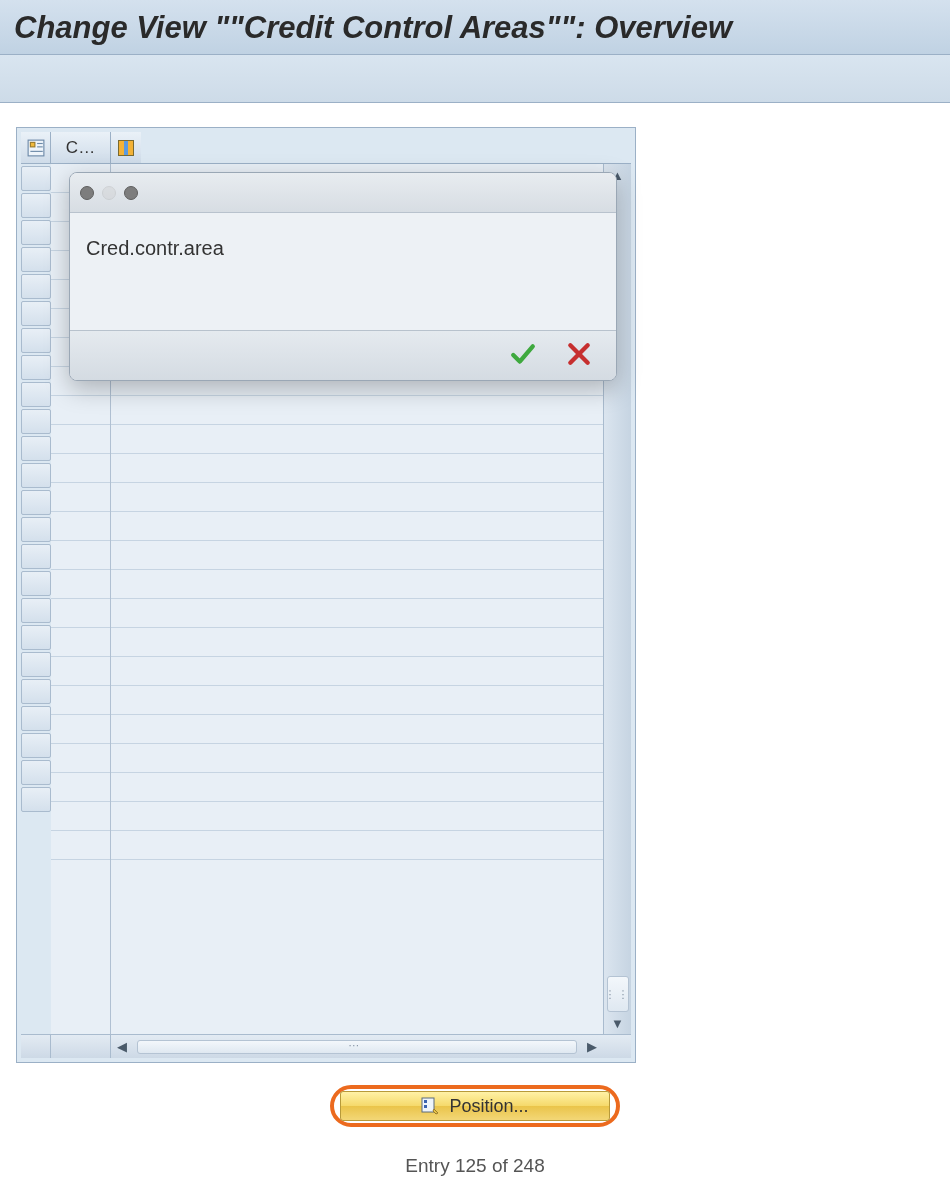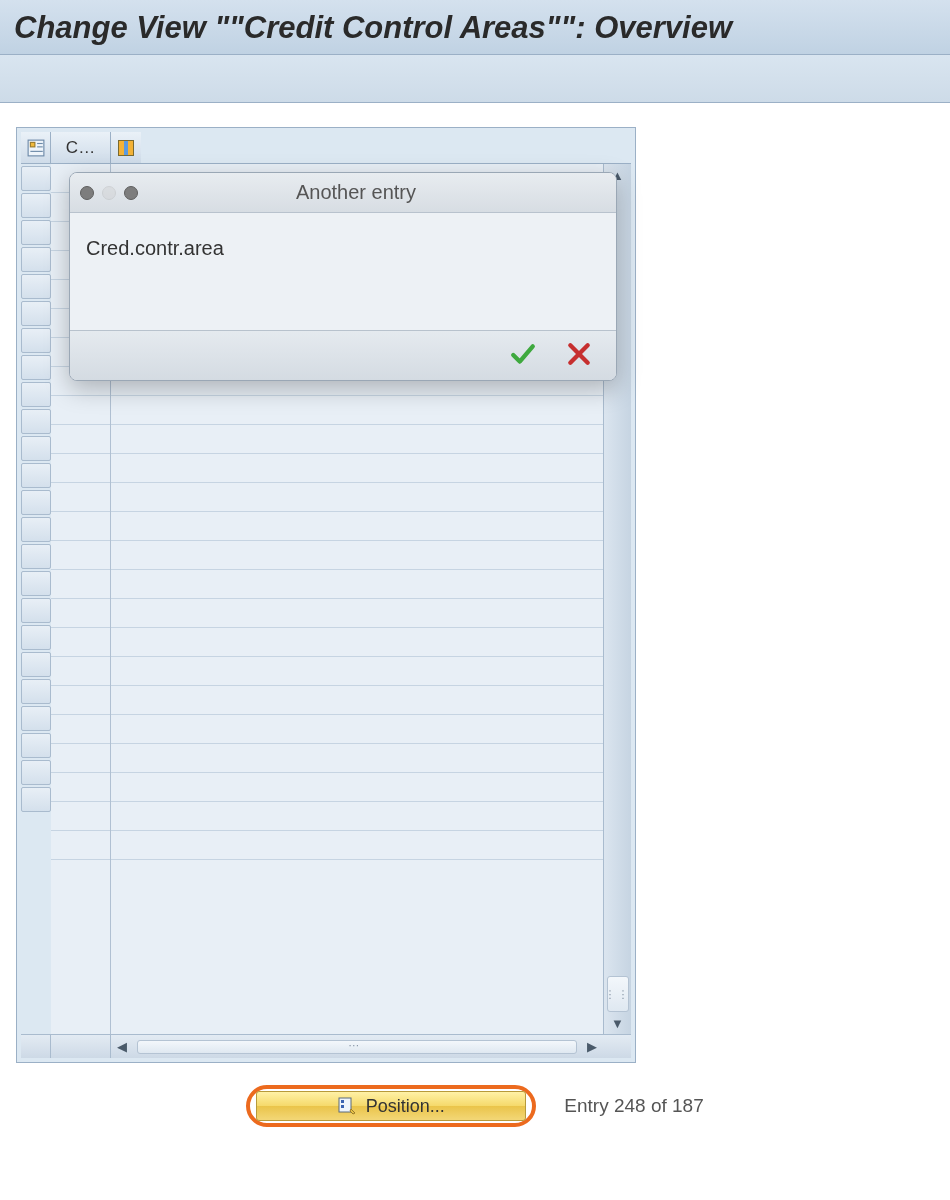--- a/index.html
+++ b/index.html
@@ -209,20 +209,21 @@
     height:50px;display:flex;align-items:center;justify-content:flex-end;gap:18px;padding:0 18px;
   }
   .dlg-ok svg, .dlg-cancel svg{width:26px;height:26px;}
   .dlg-ok, .dlg-cancel{cursor:pointer;background:none;border:none;}
 
   
   .footer{
     display:flex;align-items:center;justify-content:center;
     gap:28px;
     padding-top:22px;
+    flex-direction:column;
   }
   .pos-ring{
     border:4px solid #ec6a1e;border-radius:22px;
     padding:2px 6px;
   }
   .pos-btn{
     width:270px;height:30px;
     background:linear-gradient(to bottom,#fff1a6,#f5d96a 50%,#eac44a 51%,#f3d777);
     border:1px solid #b79a3a;border-radius:3px;
     display:flex;align-items:center;justify-content:center;gap:10px;
@@ -354,21 +355,20 @@
         <div class="h-track"></div>
         <div class="h-arrow">▶</div>
         <div style="width:28px"></div>
       </div>
 
       <div class="dialog">
         <div class="dlg-title">
           <span class="mac-dot"></span>
           <span class="mac-dot dim"></span>
           <span class="mac-dot"></span>
-          <span class="dlg-title-text">Another entry</span>
         </div>
         <div class="dlg-body">
           <span class="dlg-label">Cred.contr.area</span>
         </div>
         <div class="dlg-foot">
           <button class="dlg-ok">
             <svg viewBox="0 0 24 24">
               <path d="M3 13 L9 19 L21 5" fill="none" stroke="#3fa93f" stroke-width="4" stroke-linecap="round" stroke-linejoin="round"></path>
             </svg>
           </button>
@@ -388,16 +388,16 @@
       <button class="pos-btn">
         <svg viewBox="0 0 18 18">
           <rect x="1" y="1" width="12" height="14" fill="#eef4fa" stroke="#5a6b7c"></rect>
           <rect x="3" y="3" width="3" height="3" fill="#3a63b0"></rect>
           <rect x="3" y="8" width="3" height="3" fill="#3a63b0"></rect>
           <path d="M13 12 L17 16 L15 17 L12 14 Z" fill="#e6c348" stroke="#9a7a2a"></path>
         </svg>
         <span>Position...</span>
       </button>
     </span>
-    <span class="entry-text">Entry 248 of 187</span>
+    <span class="entry-text">Entry 125 of 248</span>
   </div>
 
 </div>
 
 </body></html>

